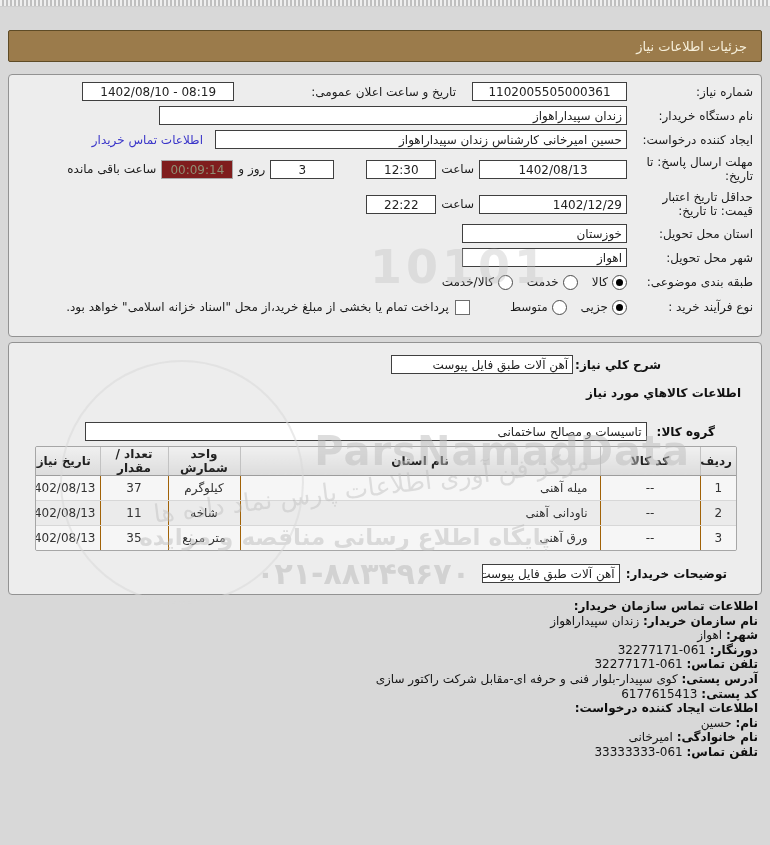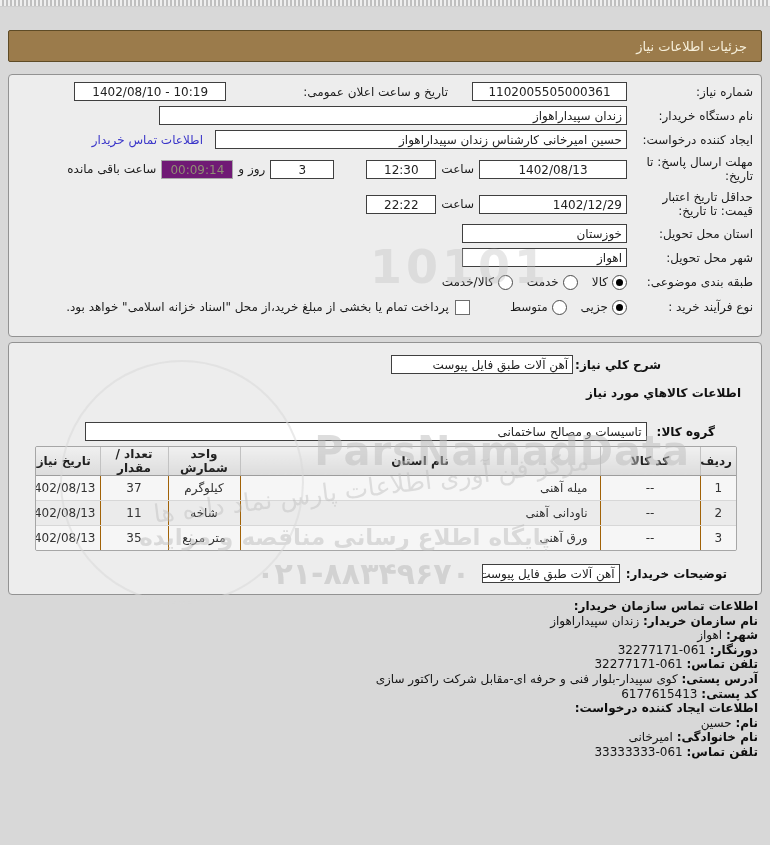--- a/index.html
+++ b/index.html
@@ -31,21 +31,21 @@
   .lbl{width:126px;flex-shrink:0;text-align:right;line-height:14px;color:#1b1b1b;}
   .blbl{font-weight:bold;color:#111;}
   .input{
     background:#fff;border:1px solid #3f3f3f;height:19px;line-height:19px;
     box-sizing:border-box;padding:0 4px;overflow:hidden;white-space:nowrap;
     text-align:right;color:#222;
   }
   .center{text-align:center;}
   .glue{margin:0 5px;white-space:nowrap;}
   .countdown{
-    background:#701a75;border:1px solid #a9a9a9;color:#8f8f74;
+    background:#7f1d1d;border:1px solid #a9a9a9;color:#8f8f74;
     height:19px;line-height:19px;box-sizing:border-box;text-align:center;width:72px;
   }
   .link{color:#3a35c9;cursor:pointer;margin-right:12px;white-space:nowrap;}
   .radio{width:13px;height:13px;border-radius:50%;border:1px solid #4c4c4c;background:#fff;
     display:inline-flex;align-items:center;justify-content:center;flex-shrink:0;}
   .radio .dot{width:7px;height:7px;border-radius:50%;background:#000;display:none;}
   .radio.checked .dot{display:block;}
   .optlbl{margin:0 4px 0 14px;white-space:nowrap;}
   .checkbox{width:13px;height:13px;border:1px solid #6d6d6d;background:#fff;flex-shrink:0;margin-left:6px;}
   .heading{font-weight:bold;color:#111;margin:12px 20px 22px 0;}
@@ -83,22 +83,22 @@
 
 <div class="stripe"></div>
 
 <div class="titlebar">جزئیات اطلاعات نیاز</div>
 
 <div class="panel sec1">
 
   <div class="row">
     <div class="lbl">شماره نیاز:</div>
     <div class="input center" style="width:155px;" dir="ltr">1102005505000361</div>
-    <div class="glue" style="margin-right:24px;">تاریخ و ساعت اعلان عمومی:</div>
-    <div class="input center" style="width:152px;margin-right:72px;" dir="ltr">1402/08/10 - 10:19</div>
+    <div class="glue" style="margin-right:16px;">تاریخ و ساعت اعلان عمومی:</div>
+    <div class="input center" style="width:152px;margin-right:72px;" dir="ltr">1402/08/10 - 08:19</div>
   </div>
 
   <div class="row">
     <div class="lbl">نام دستگاه خریدار:</div>
     <div class="input" style="width:468px;">زندان سپیداراهواز</div>
   </div>
 
   <div class="row">
     <div class="lbl">ایجاد کننده درخواست:</div>
     <div class="input" style="width:412px;">حسین امیرخانی کارشناس زندان سپیداراهواز</div>

